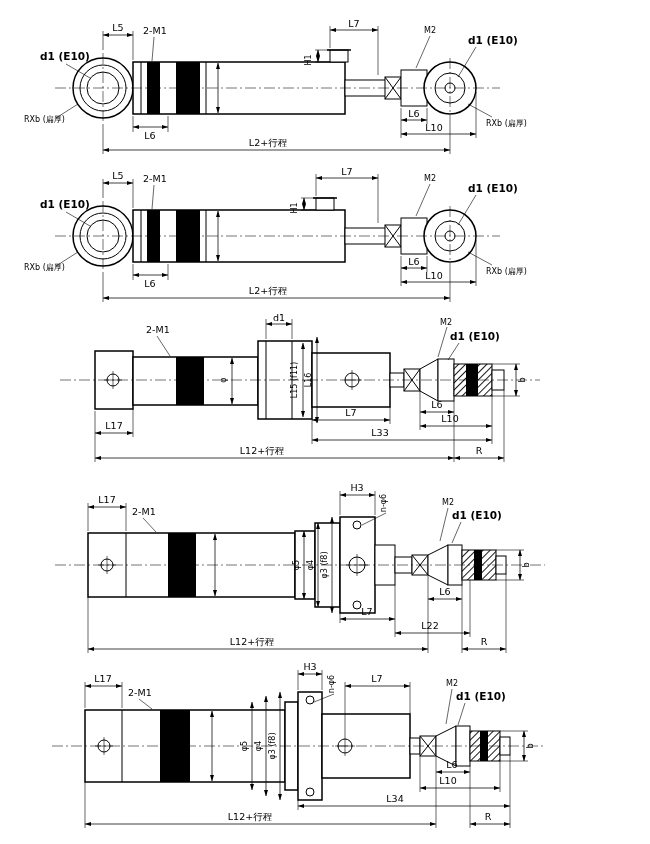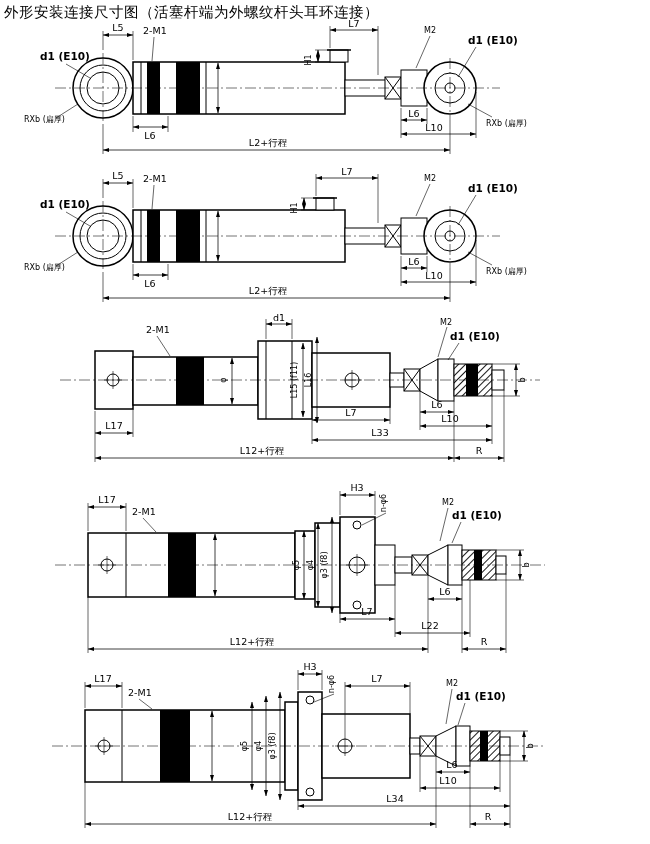--- a/index.html
+++ b/index.html
@@ -15,21 +15,20 @@
   .cl{stroke:#000;stroke-width:.55;stroke-dasharray:11 3 2 3;fill:none}
   svg text{fill:#000;font-size:9.5px;font-family:"DejaVu Sans",sans-serif}
   svg text.s{font-size:8px}
   svg text.b{font-size:10.5px;font-weight:bold}
 </style>
 </head>
 <body>
 
 <div class="page">
 
-  <div class="title">外形安装连接尺寸图（活塞杆端为外螺纹杆头耳环连接）</div>
 
   <svg width="650" height="148" viewBox="0 0 650 148" style="top:20px">
     <defs>
       <marker id="ar" viewBox="0 0 10 10" refX="9.5" refY="5" markerWidth="9" markerHeight="9" orient="auto-start-reverse">
         <path d="M0,1.8 L10,5 L0,8.2 z" fill="#000"></path>
       </marker>
       <pattern id="hatch" width="5" height="5" patternUnits="userSpaceOnUse" patternTransform="rotate(45)">
         <rect width="5" height="5" fill="#fff"></rect>
         <line x1="0" y1="0" x2="0" y2="5" stroke="#000" stroke-width="1.8"></line>
       </pattern>

